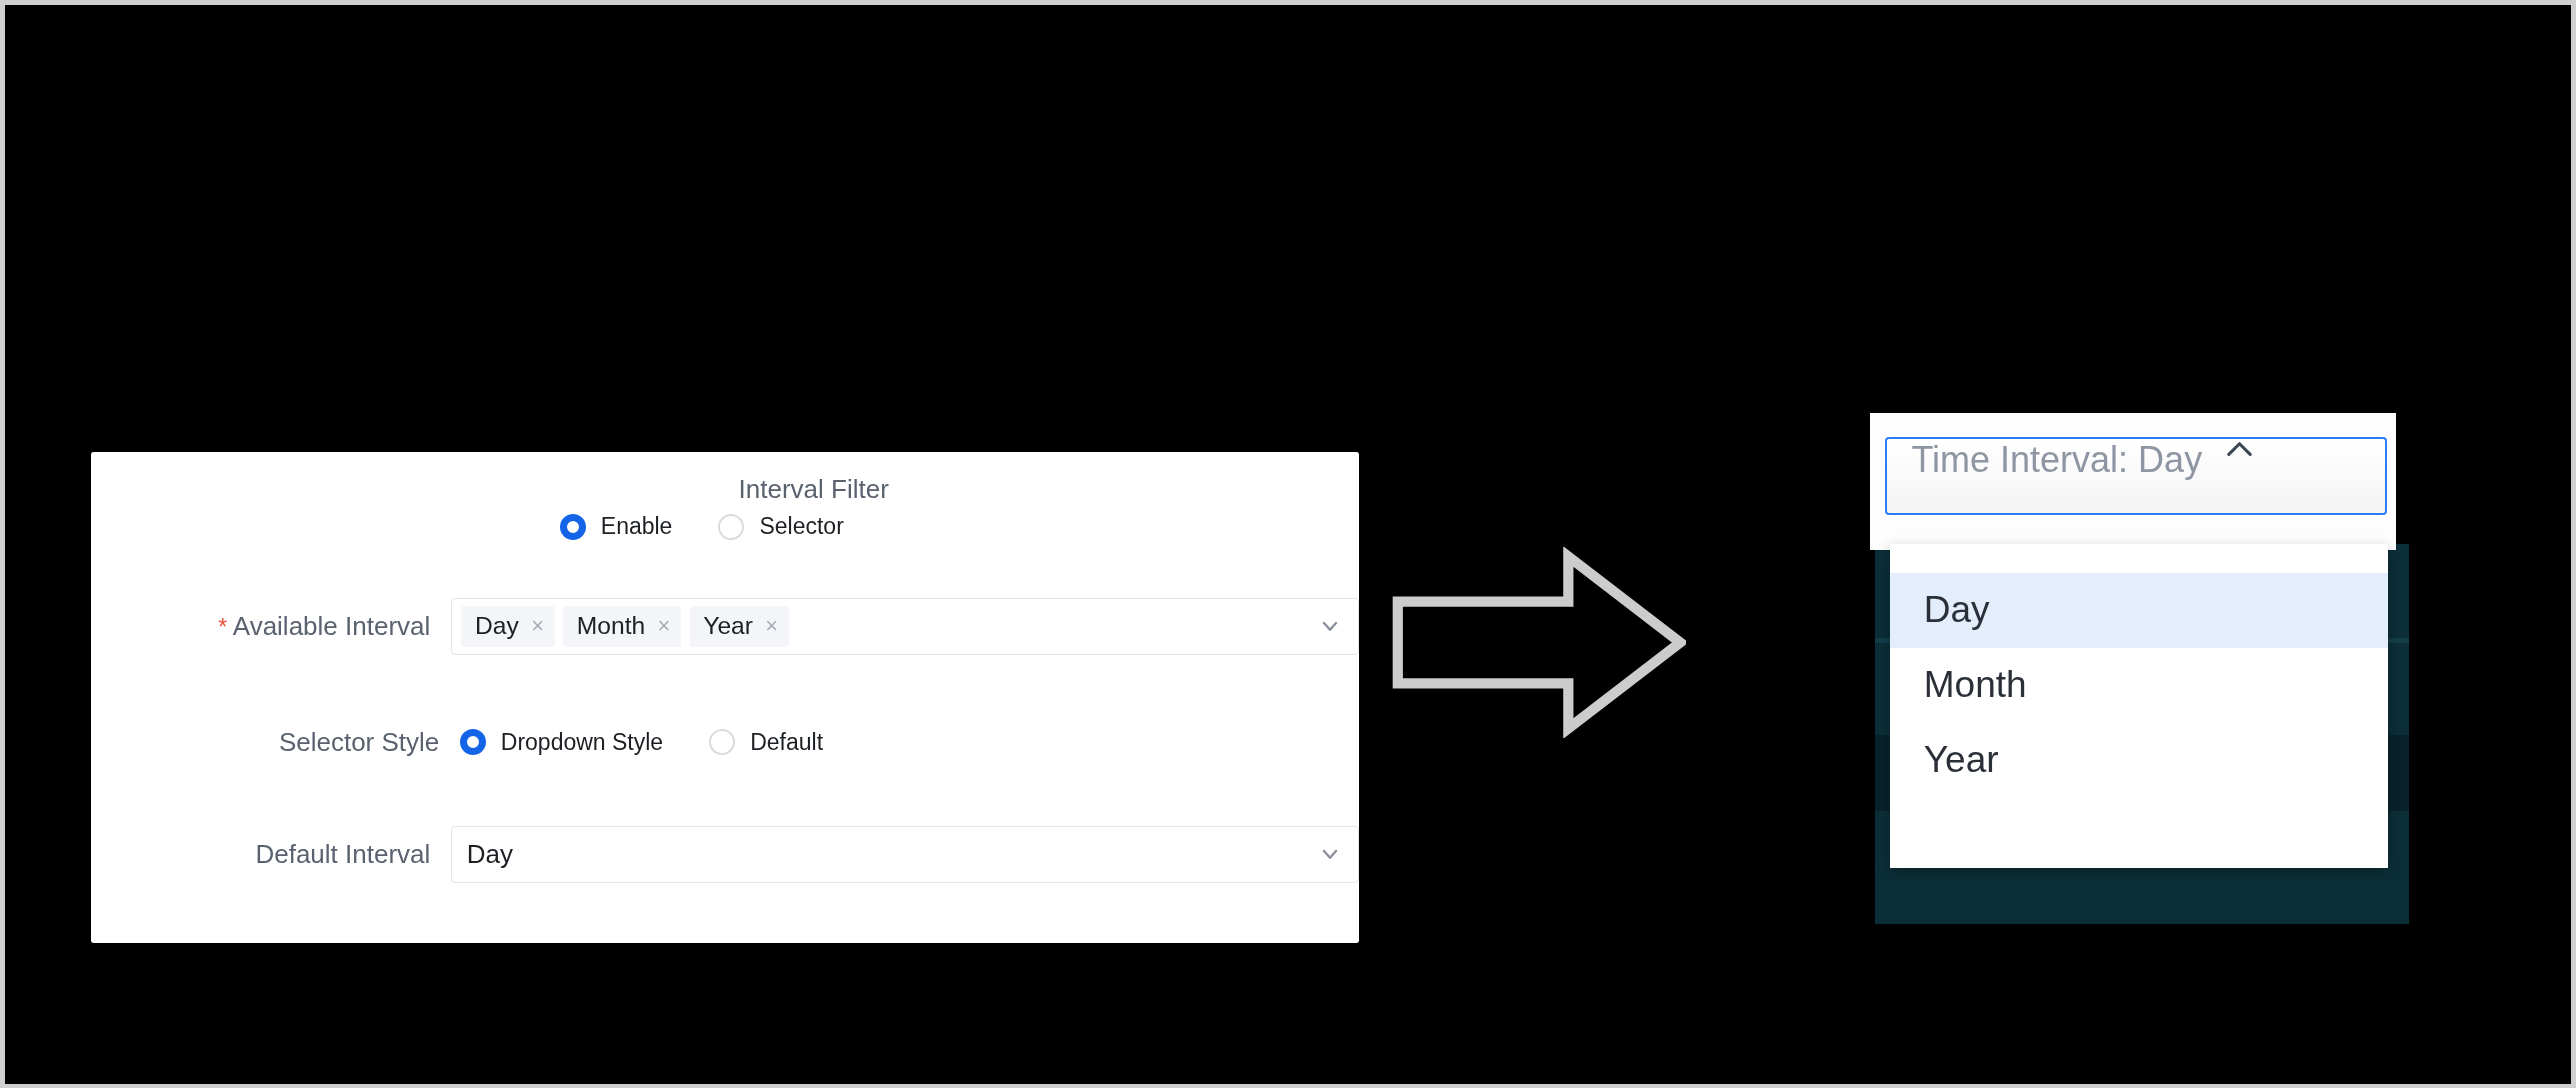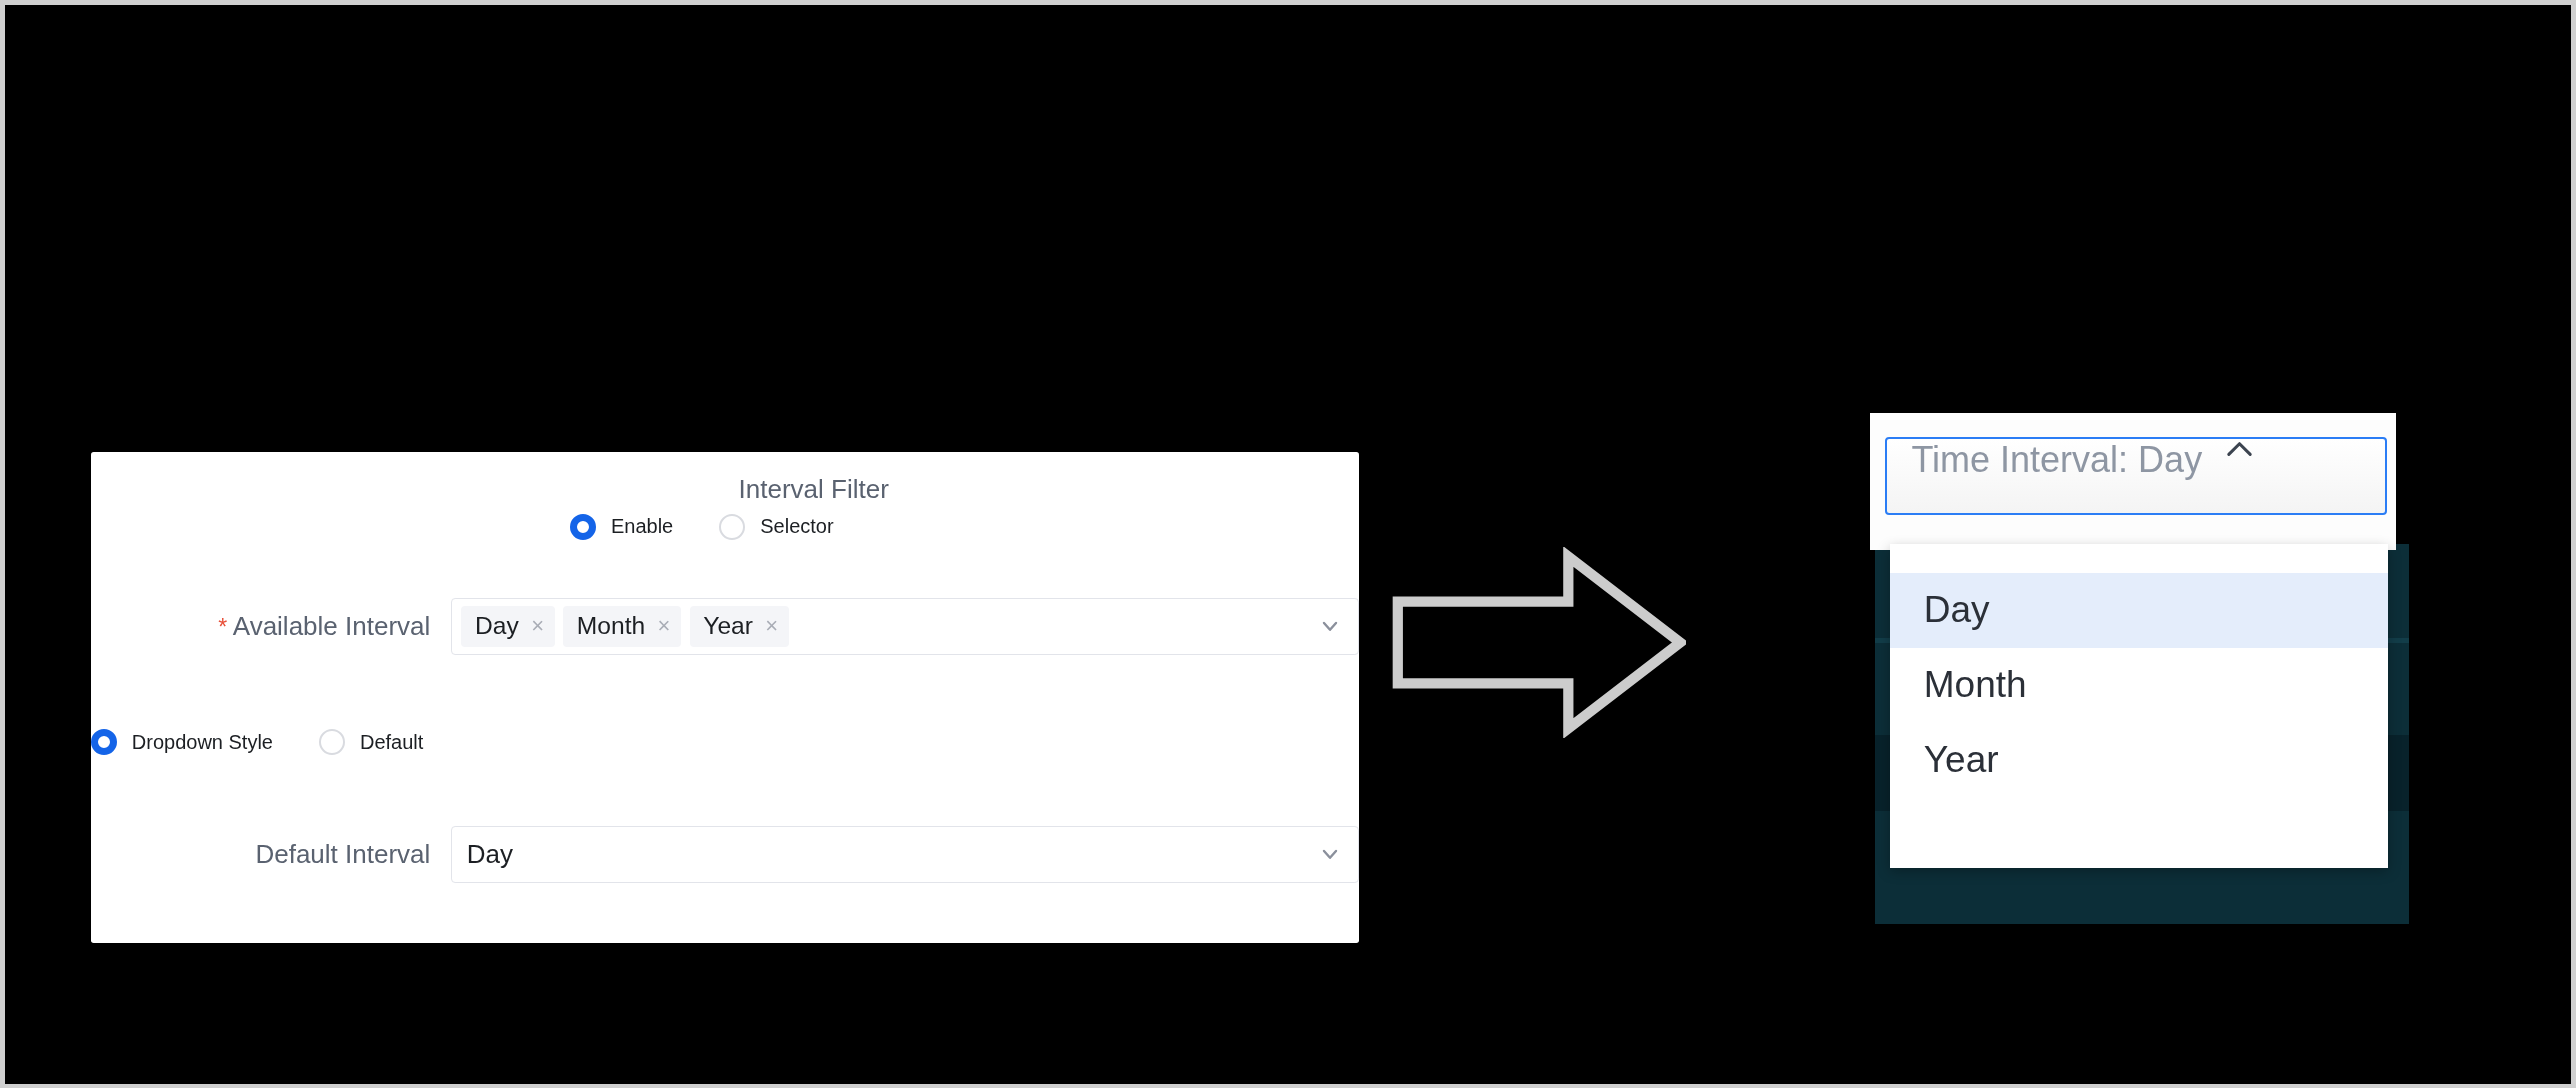--- a/index.html
+++ b/index.html
@@ -75,21 +75,21 @@
     border: 2px solid #d9dbe0;
     background: #ffffff;
     flex: none;
   }
   .radio-dot.checked {
     border: 7.5px solid #1464e8;
     background: #ffffff;
   }
   .radio-label {
     margin-left: 15px;
-    font-size: 20px;
+    font-size: 23px;
     color: #1c1f23;
     white-space: nowrap;
   }
 
   
   .select-box {
     position: relative;
     width: 908px;
     height: 57px;
     border: 1.4px solid #e2e4ea;
@@ -269,20 +269,23 @@
           <span class="chevron-down">
             <svg viewBox="0 0 24 24" width="18" height="18">
                 <path d="M4 8 L12 17 L20 8" fill="none" stroke="#8b909c" stroke-width="3.2" stroke-linecap="round" stroke-linejoin="round"></path>
               </svg>
           </span>
         </div>
       </div>
     </div>
 
     <div class="form-row" style="top:253px;">
+      <div class="form-label">
+        <span>Selector Style</span>
+      </div>
       <div class="form-control">
         <div class="radio-group">
           <div class="radio-item">
             <span class="radio-dot checked"></span>
             <span class="radio-label">Dropdown Style</span>
           </div>
           <div class="radio-item">
             <span class="radio-dot"></span>
             <span class="radio-label">Default</span>
           </div>

